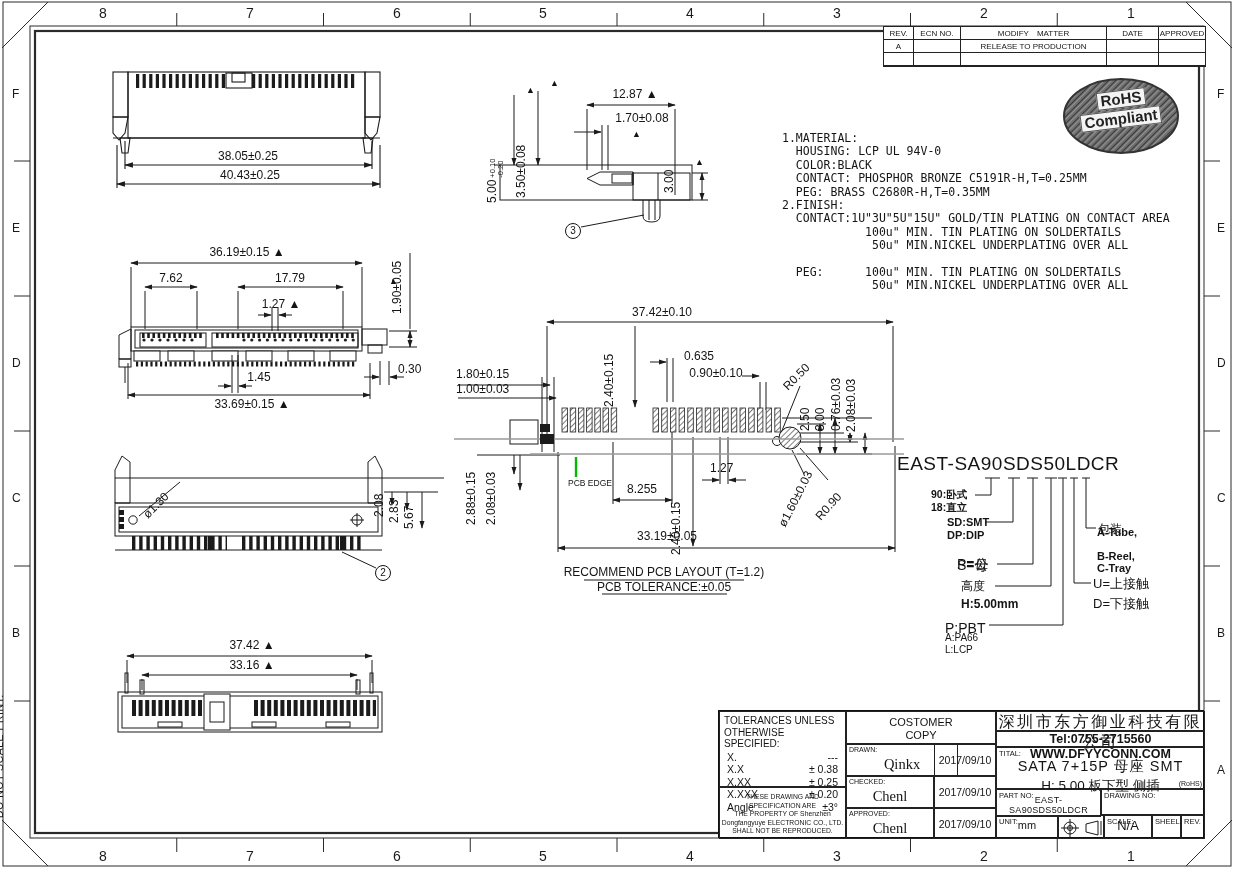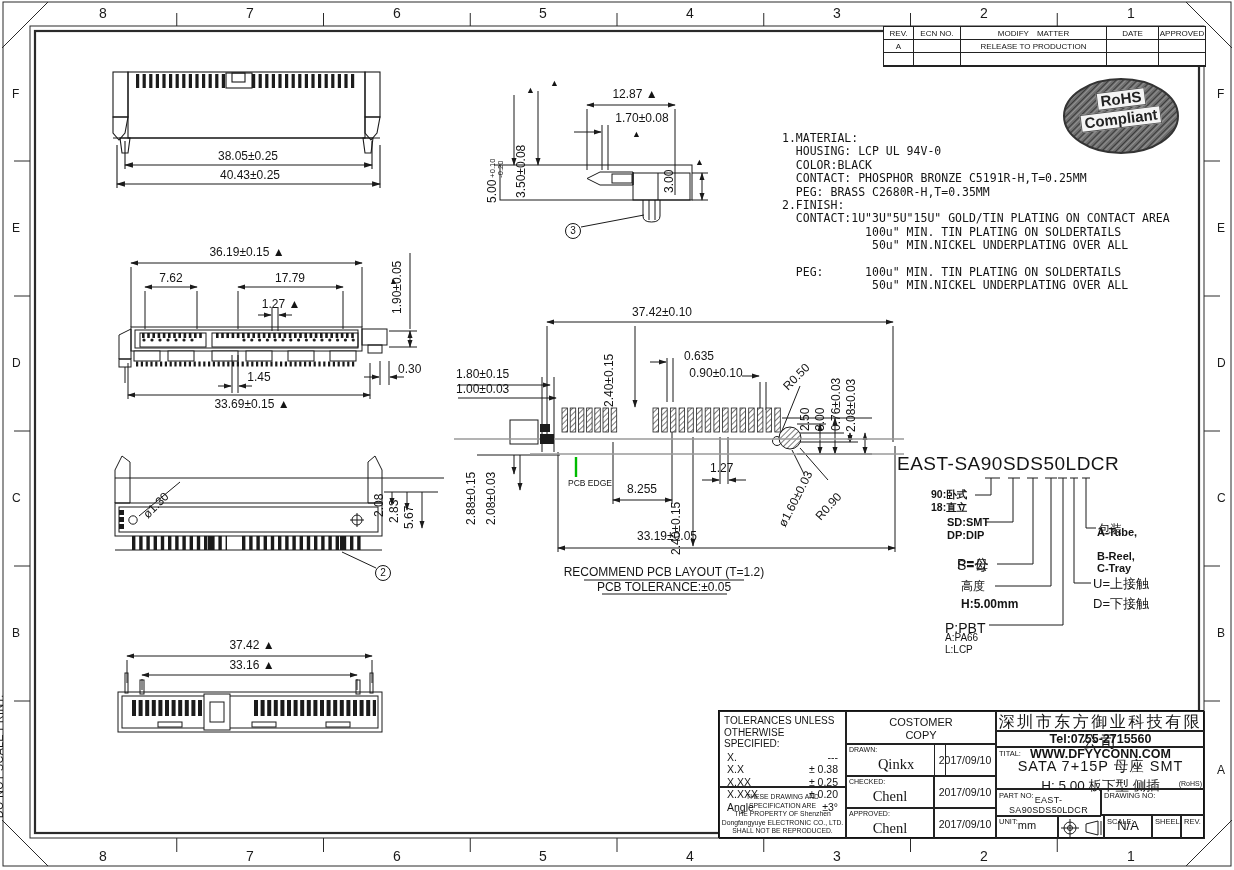--- a/index.html
+++ b/index.html
@@ -574,21 +574,21 @@
   <div class="box notebox" style="left:0;top:76px;width:127px;height:52px">
     <div>THESE DRAWING AND SPECIFICATION ARE</div>
     <div>THE PROPERTY OF Shenzhen</div>
     <div>Dongfangyuye ELECTRONIC CO., LTD.</div>
     <div>SHALL NOT BE REPRODUCED.</div>
   </div>
   <div class="box custbox" style="left:127px;top:0;width:150px;height:33px">
     <div>COSTOMER</div>
     <div>COPY</div>
   </div>
-  <div class="box" style="left:127px;top:33px;width:100px;height:32px">
+  <div class="box" style="left:127px;top:33px;width:112px;height:32px">
     <span class="siglabel">DRAWN:</span>
     <div class="signame">Qinkx</div>
   </div>
   <div class="box sigdate" style="left:215px;top:33px;width:62px;height:32px">2017/09/10</div>
   <div class="box" style="left:127px;top:65px;width:88px;height:32px">
     <span class="siglabel">CHECKED:</span>
     <div class="signame">Chenl</div>
   </div>
   <div class="box sigdate" style="left:215px;top:65px;width:62px;height:32px">2017/09/10</div>
   <div class="box" style="left:127px;top:97px;width:88px;height:31px">

